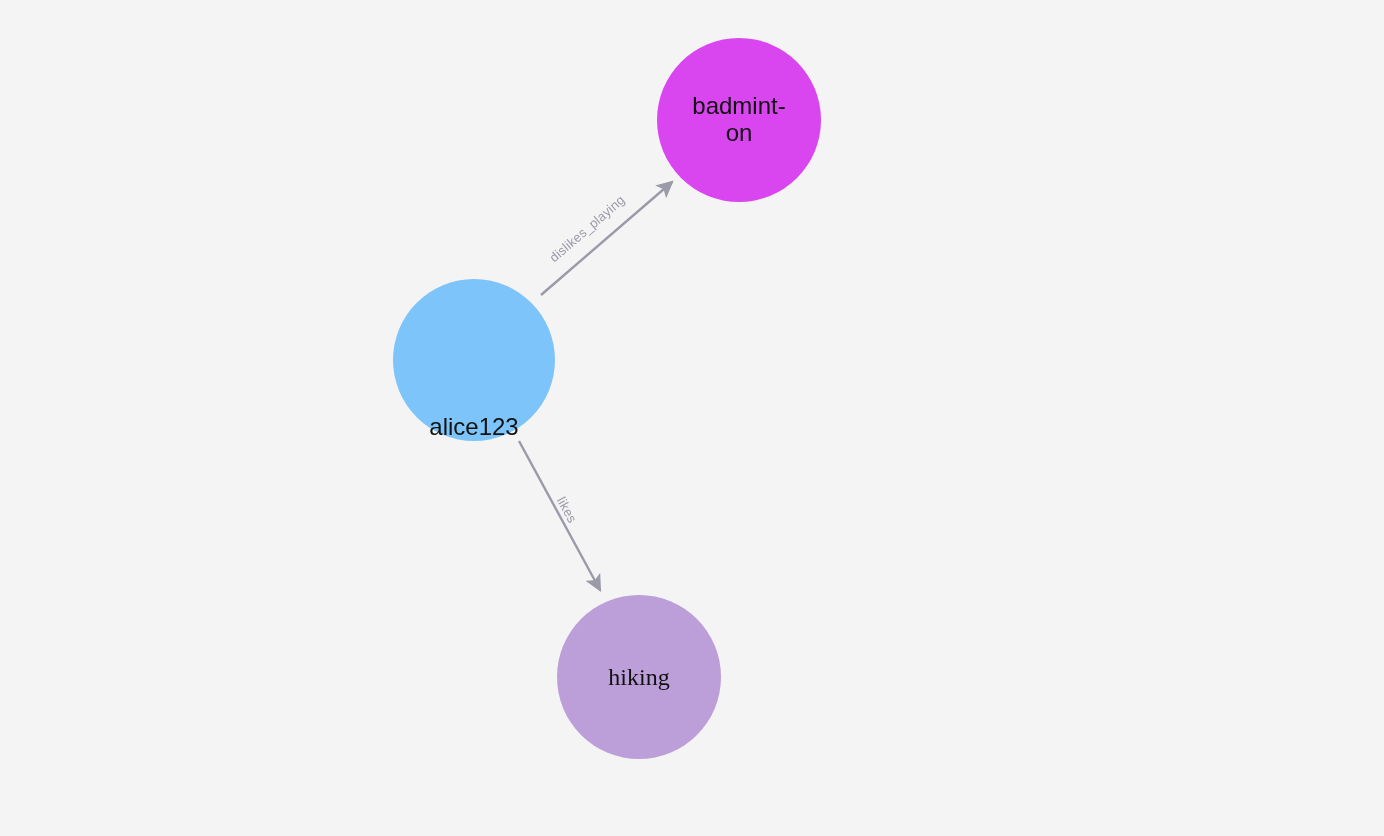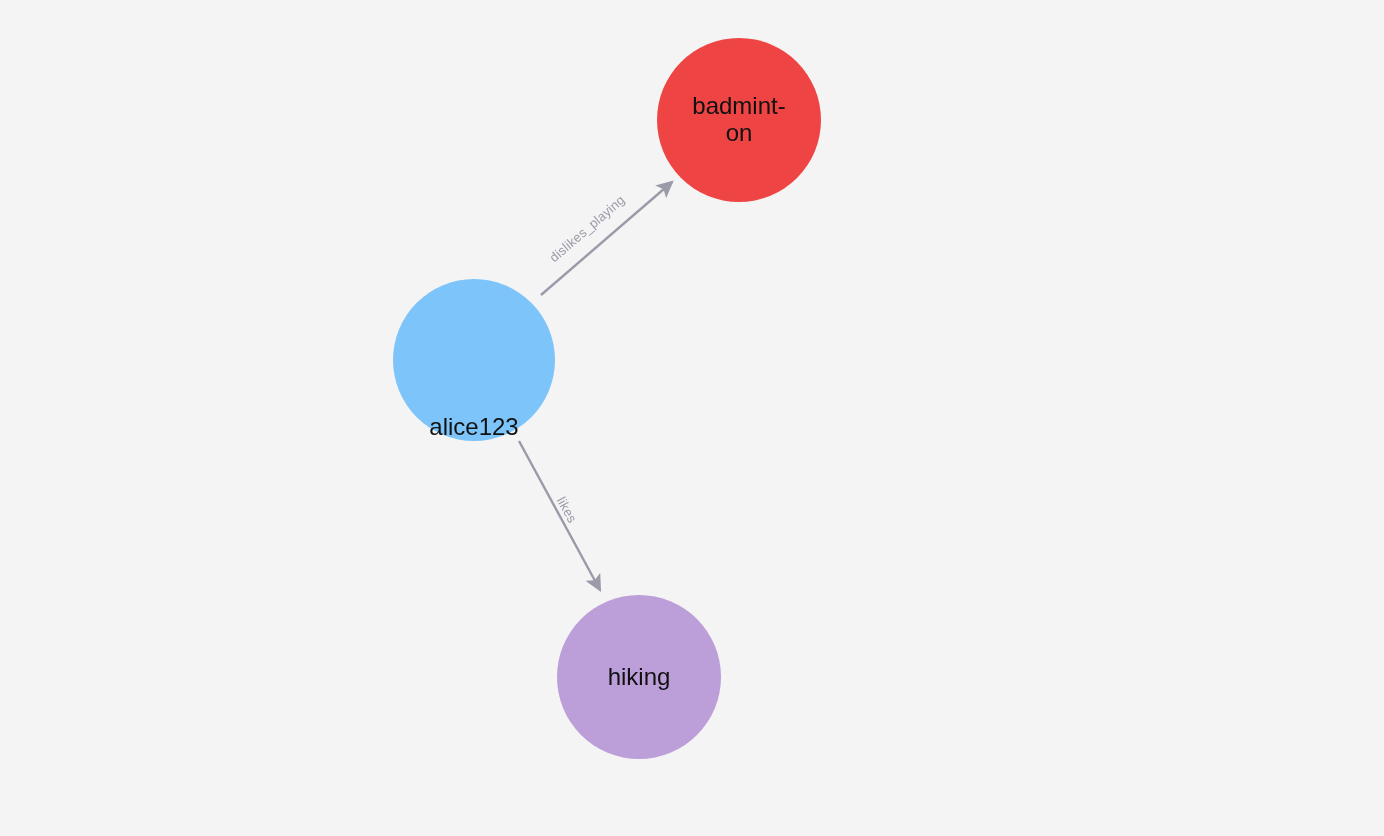--- a/index.html
+++ b/index.html
@@ -71,26 +71,26 @@
       <line x1="541" y1="295" x2="672" y2="182" stroke="#9a9aa8" stroke-width="2.4" marker-end="url(#arrow-gray)"></line>
       <text class="edge-label" x="590" y="232" transform="rotate(-40.8 590 232)" text-anchor="middle">dislikes_playing</text>
     </g>
 
     <g>
       <line x1="519" y1="441" x2="600" y2="590" stroke="#9a9aa8" stroke-width="2.4" marker-end="url(#arrow-gray)"></line>
       <text class="edge-label" x="563" y="512" transform="rotate(61.5 563 512)" text-anchor="middle">likes</text>
     </g>
   </svg>
 
-  <div class="graph-node" id="node-badminton" style="left:657px; top:38px; width:164px; height:164px; background:#ef4444; font-size:24px;align-items:center;">
+  <div class="graph-node" id="node-badminton" style="left:657px; top:38px; width:164px; height:164px; background:#d946ef; font-size:24px;align-items:center;">
     <span class="node-label">badmint-
 on</span>
   </div>
 
   <div class="graph-node" id="node-alice123" style="left:393px; top:279px; width:162px; height:162px; background:#7cc4fa; font-size:24px;align-items:flex-end;">
     <span class="node-label">alice123</span>
   </div>
 
-  <div class="graph-node" id="node-hiking" style="left:557px; top:595px; width:164px; height:164px; background:#bc9ed9; font-size:24px;">
+  <div class="graph-node" id="node-hiking" style="left:557px; top:595px; width:164px; height:164px; background:#bc9ed9; font-size:24px;font-family:Liberation Serif, serif;">
     <span class="node-label">hiking</span>
   </div>
 
 </div>
 
 </body></html>

